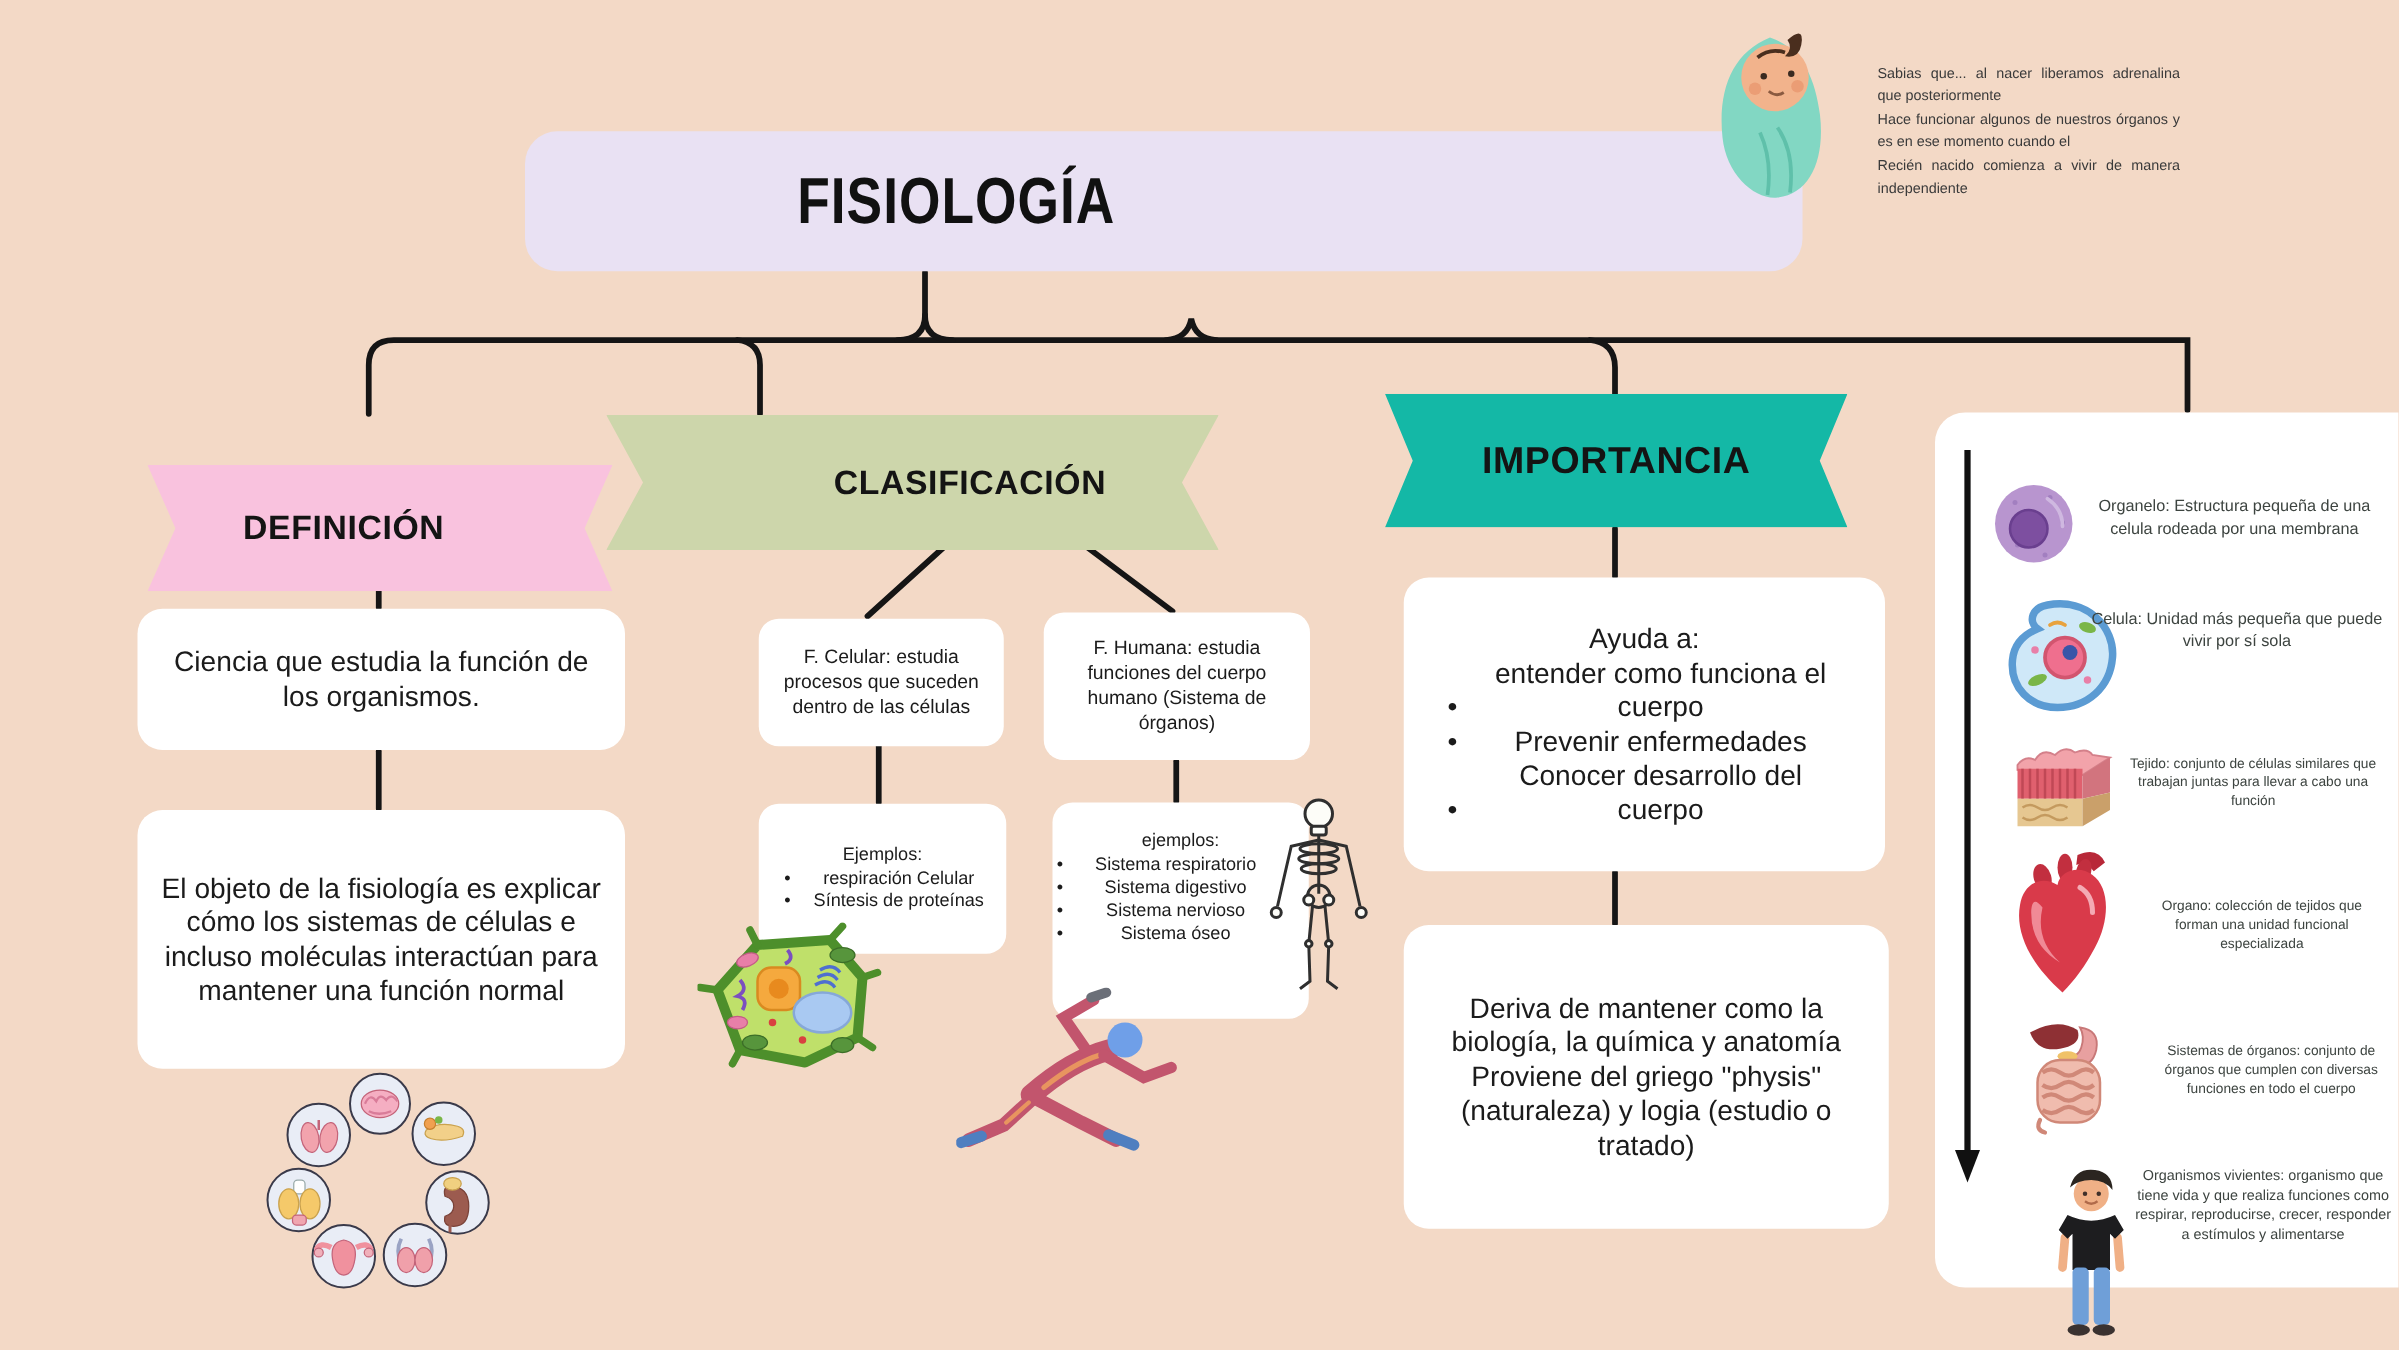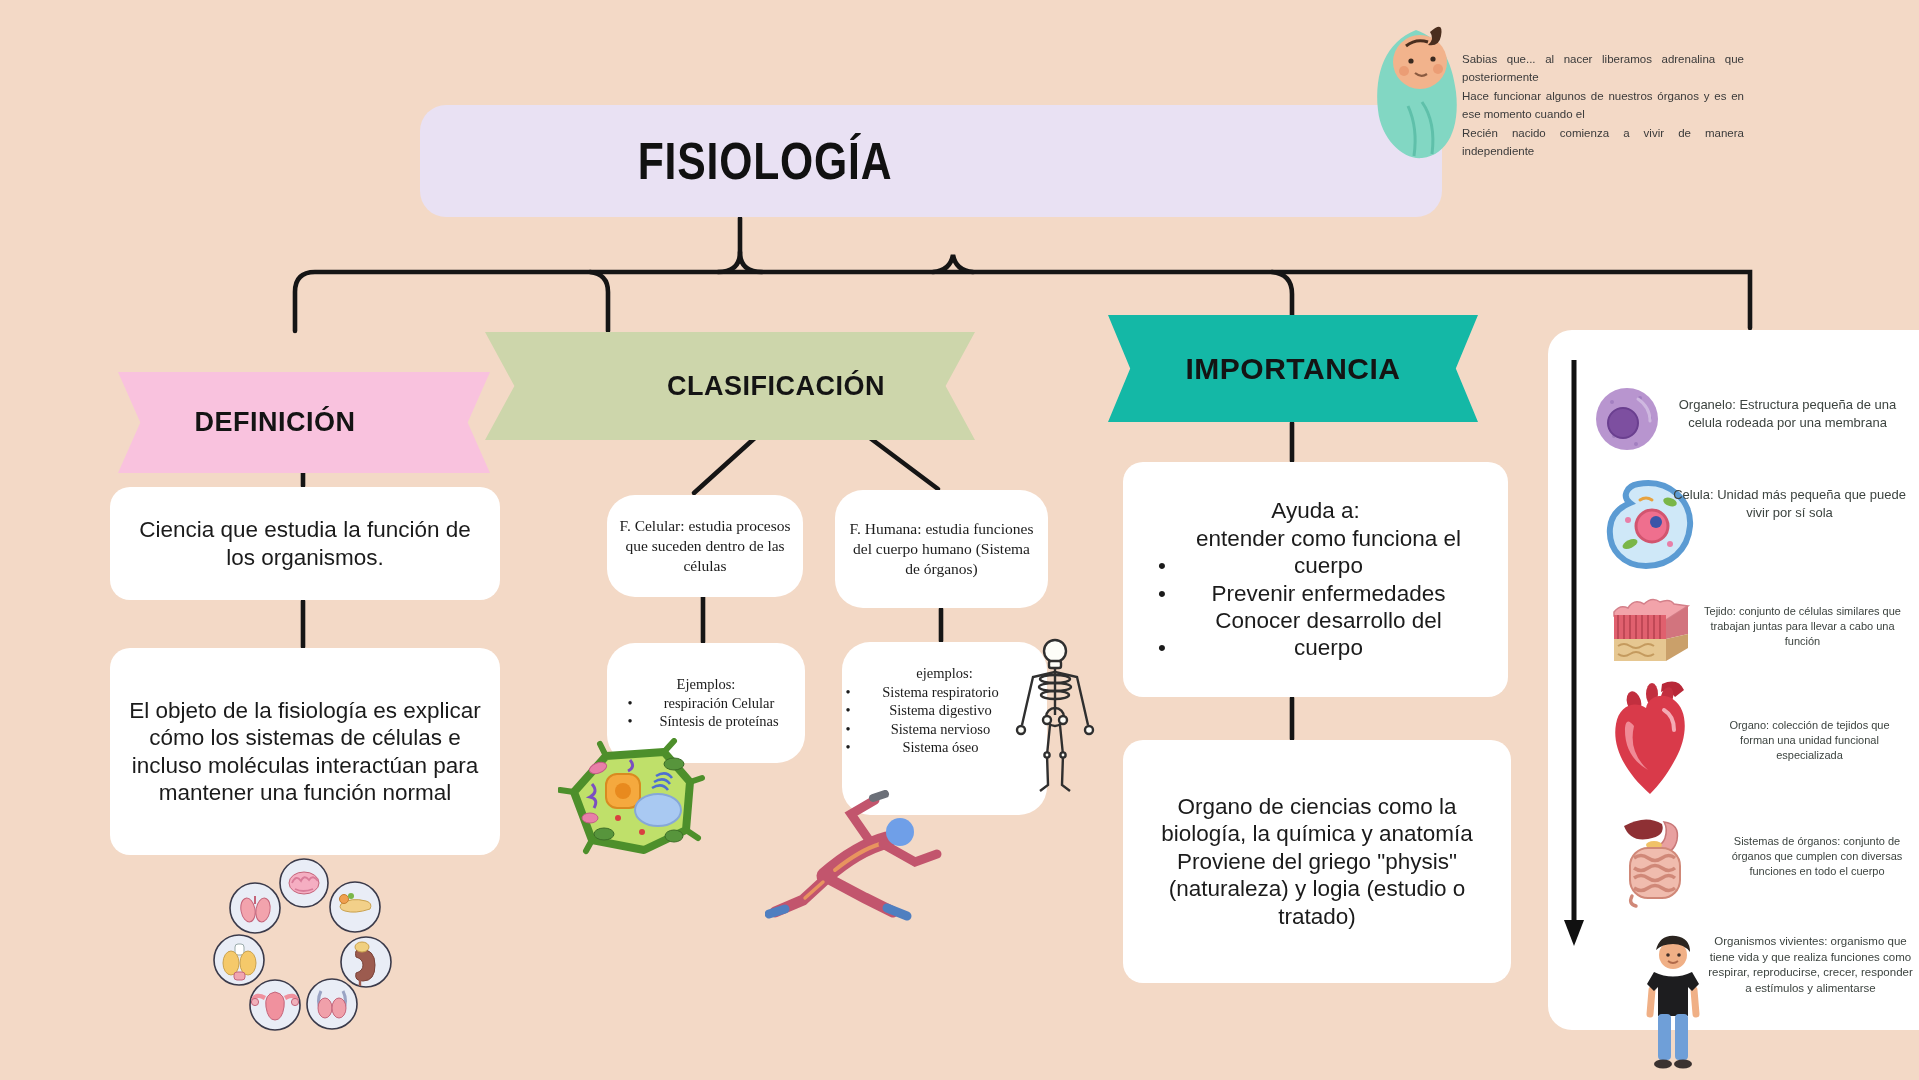--- a/index.html
+++ b/index.html
@@ -16,31 +16,31 @@
   .ribbon{position:absolute;display:flex;align-items:center;justify-content:center;
       font-weight:700;letter-spacing:.5px;color:#141414;
       clip-path:polygon(0% 0%,100% 0%,94% 50%,100% 100%,0% 100%,6% 50%);}
   .ribbon.def{left:118px;top:332px;width:372px;height:101px;font-size:27px;padding-right:58px;box-sizing:border-box;margin-top:40px;}
   .ribbon.cla{left:485px;top:332px;width:490px;height:108px;font-size:27px;padding-left:92px;box-sizing:border-box;}
   .ribbon.imp{left:1108px;top:315px;width:370px;height:107px;font-size:30px;}
   
   .card{position:absolute;background:#fff;border-radius:20px;box-sizing:border-box;
       display:flex;flex-direction:column;align-items:center;justify-content:center;text-align:center;}
   .card.big{font-size:22.5px;line-height:1.22;padding:14px 18px;}
-  .card.small{font-size:15.5px;line-height:1.28;padding:16px 10px;border-radius:28px;font-family:Liberation Serif, serif;}
+  .card.small{font-size:15.5px;line-height:1.28;padding:16px 10px;border-radius:16px;}
   .blist{width:100%;display:flex;flex-direction:column;}
   .blist .li{display:flex;align-items:flex-end;}
   .blist .li .dot{flex:0 0 26px;text-align:center;}
   .blist .li .dot::before{content:"•";}
   .blist .li .it{flex:1;text-align:center;}
   .card.big .blist .li .dot{flex:0 0 42px;}
   .card.big .blist .li{padding-right:16px;}
   
   .baby-note{position:absolute;left:1462px;top:50px;width:282px;font-size:11.5px;line-height:1.6;color:#3a3a3a;}
-  .baby-note div{text-align:justify;}
+  .baby-note div{text-align:justify;margin-left:40px;}
   
   .panel{position:absolute;left:1548px;top:330px;width:371px;height:700px;background:#fff;border-radius:24px 0 0 24px;}
   .hrow-text{position:absolute;text-align:center;color:#3d4440;line-height:1.35;}
   .t13{font-size:13px;}
   .t11{font-size:11px;}
   .t115{font-size:11.5px;}
 </style>
 </head>
 <body>
 
@@ -155,21 +155,21 @@
           <span class="dot"></span>
           <span class="it">Prevenir enfermedades</span>
         </div>
       <div class="li">
           <span class="dot"></span>
           <span class="it">Conocer desarrollo del cuerpo</span>
         </div>
     </div>
   </div>
   <div class="card big" style="left:1123px;top:740px;width:388px;height:243px">
-    <div>Organo de ciencias como la biología,  la química y anatomía</div>
+    <div>Deriva de mantener como la biología,  la química y anatomía</div>
     <div>Proviene del griego "physis" (naturaleza) y logia (estudio o tratado)</div>
   </div>
 
   <svg class="abs" style="left:205px;top:852px" width="200" height="185" viewBox="0 0 200 185">
     <g stroke="#3a3a4a" stroke-width="1.6">
       <circle cx="50" cy="56" r="25" fill="#e9edf6"></circle>
       <circle cx="99" cy="31" r="24" fill="#e9edf6"></circle>
       <circle cx="150" cy="55" r="25" fill="#e9edf6"></circle>
       <circle cx="34" cy="108" r="25" fill="#e9edf6"></circle>
       <circle cx="161" cy="110" r="25" fill="#e9edf6"></circle>

